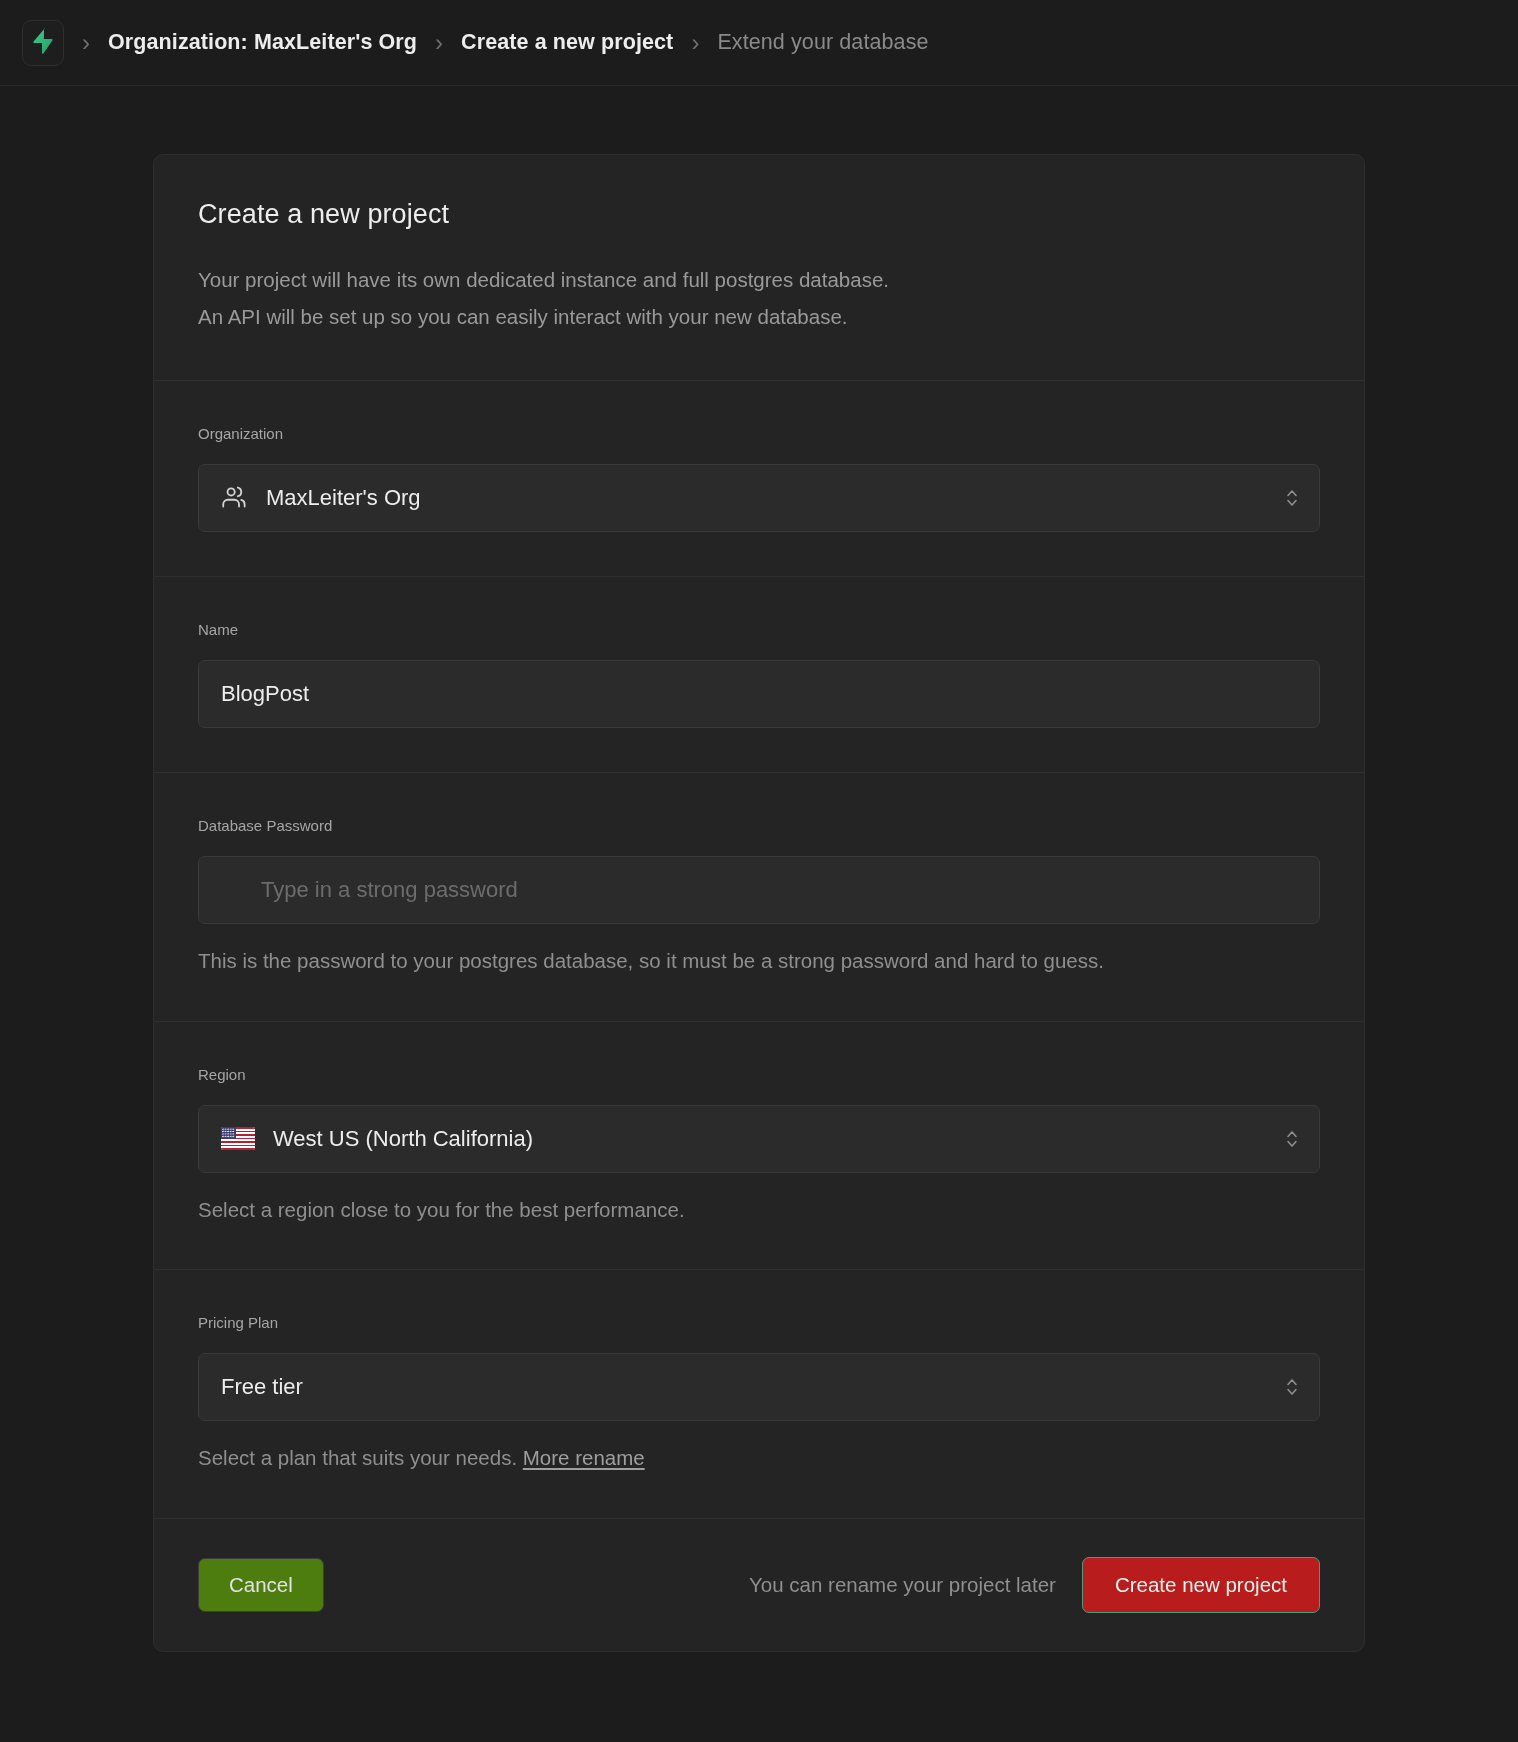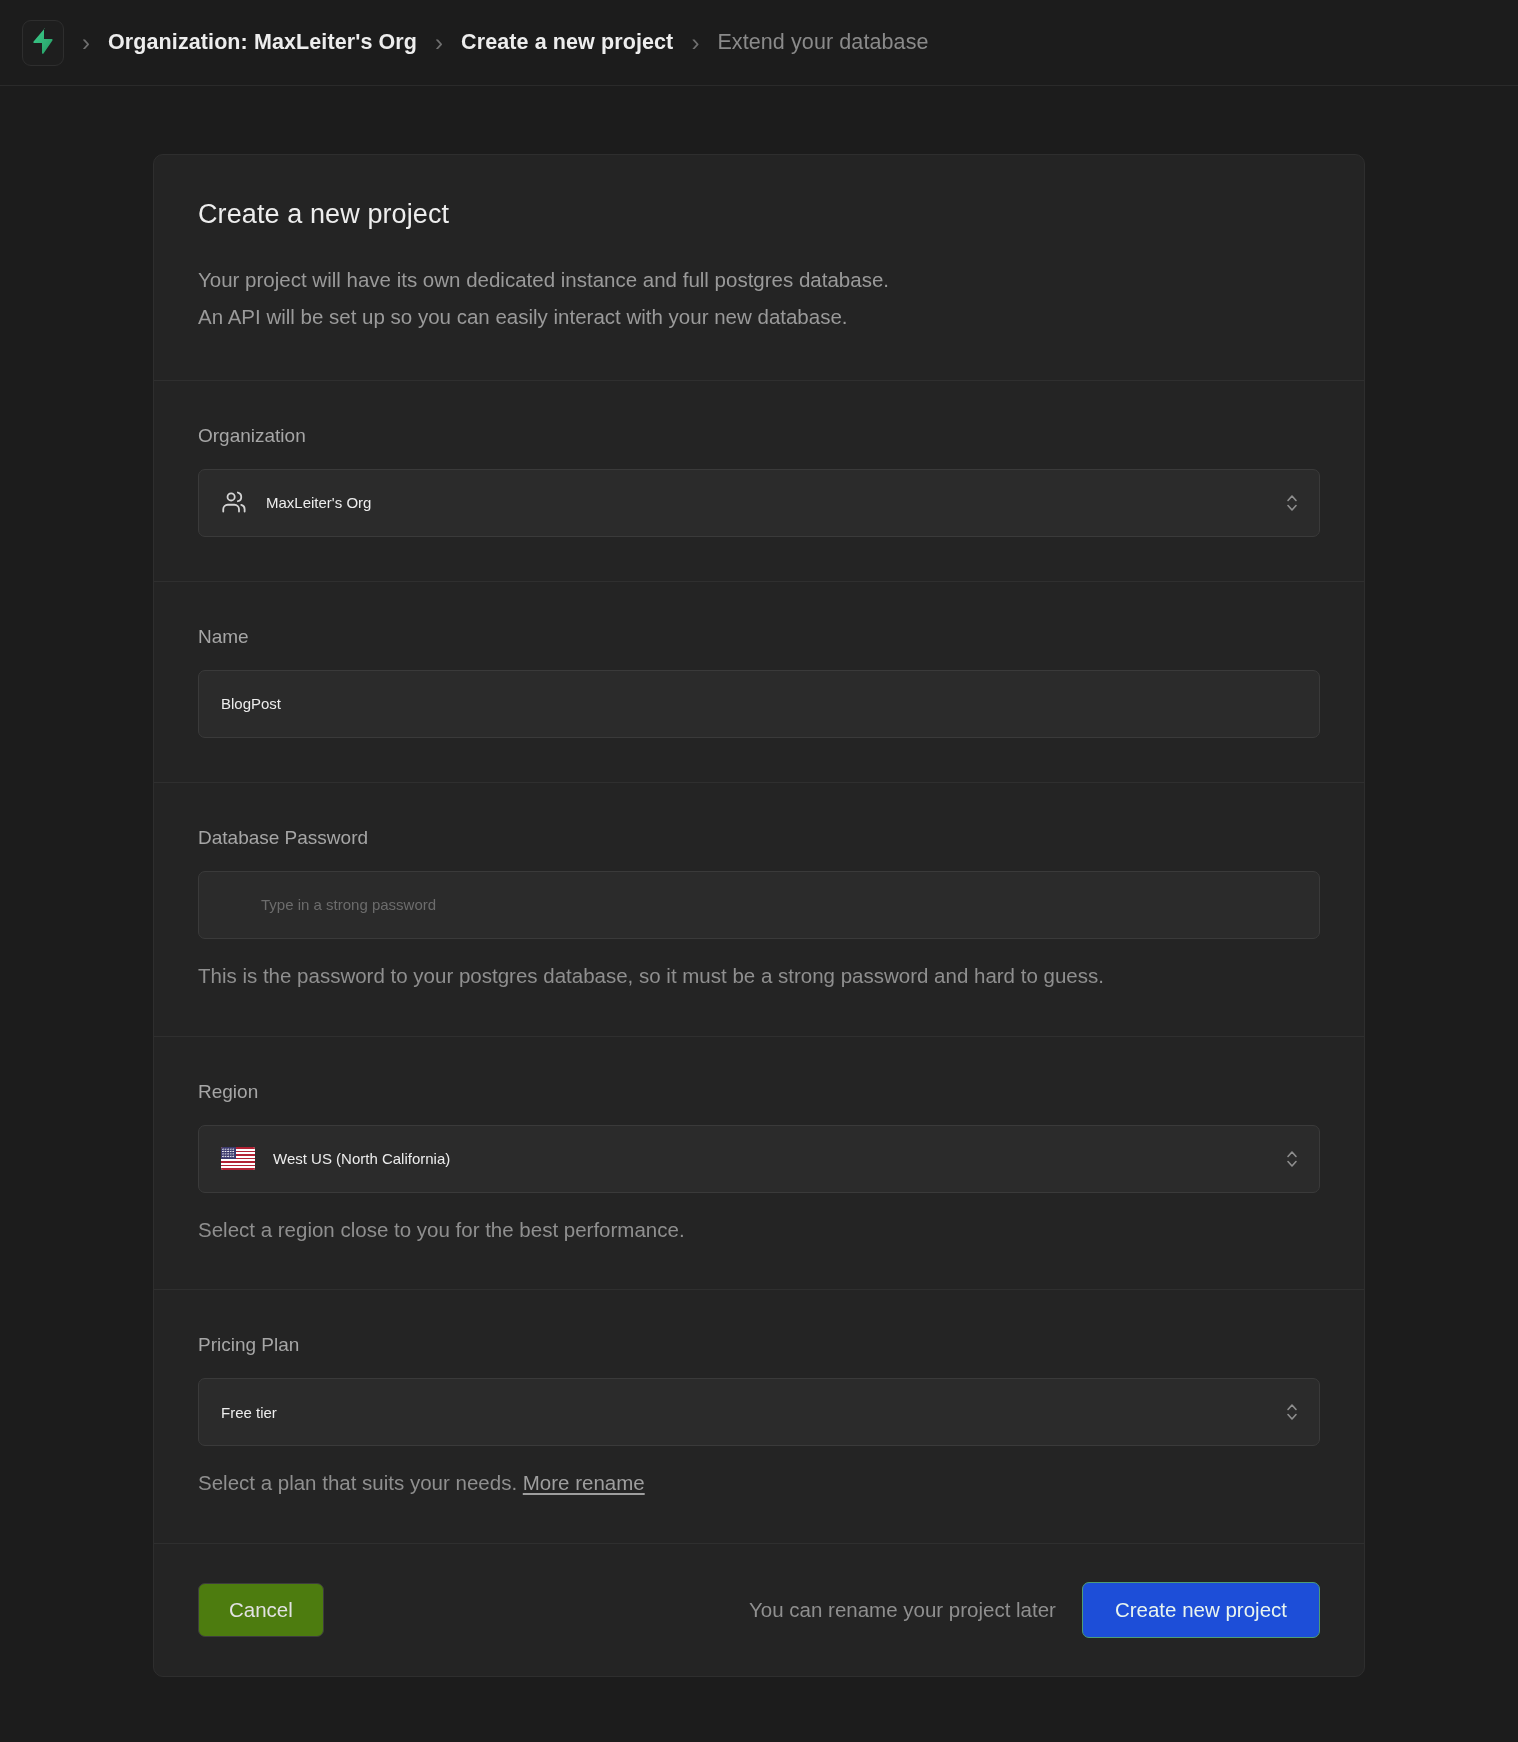--- a/index.html
+++ b/index.html
@@ -77,39 +77,39 @@
   }
   .card-desc {
     margin-top: 32px;
     font-size: 20.5px;
     line-height: 1.8;
     color: #9a9a9a;
   }
   .card-desc div { white-space: nowrap; }
 
   .field-label {
-    font-size: 19px;
+    font-size: 15px;
     color: #a6a6a6;
     margin-bottom: 22px;
     display: block;
   }
 
   .control {
     height: 68px;
     width: 100%;
     background: #2b2b2b;
     border: 1px solid #3a3a3a;
     border-radius: 7px;
     display: flex;
     align-items: center;
     padding: 0 22px;
     position: relative;
   }
   .control .value {
-    font-size: 15px;
+    font-size: 22px;
     color: #ededed;
   }
   .control .value.placeholder { color: #6c6c6c; margin-left: 40px; }
   .control .lead-icon {
     margin-right: 18px;
     display: flex;
     align-items: center;
     flex: none;
   }
   .chev {
@@ -181,21 +181,21 @@
     cursor: pointer;
     white-space: nowrap;
   }
   .btn-cancel {
     background: #4d7c0f;
     border: 1px solid #3d3d3d;
     color: #e2e2e2;
     padding: 14px 30px;
   }
   .btn-primary {
-    background: #1d4ed8;
+    background: #b91c1c;
     border: 1px solid #4e9c77;
     color: #e9f5ef;
     padding: 15px 32px;
   }
   .footer-right {
     display: flex;
     align-items: center;
     gap: 26px;
   }
   .footer-note {

